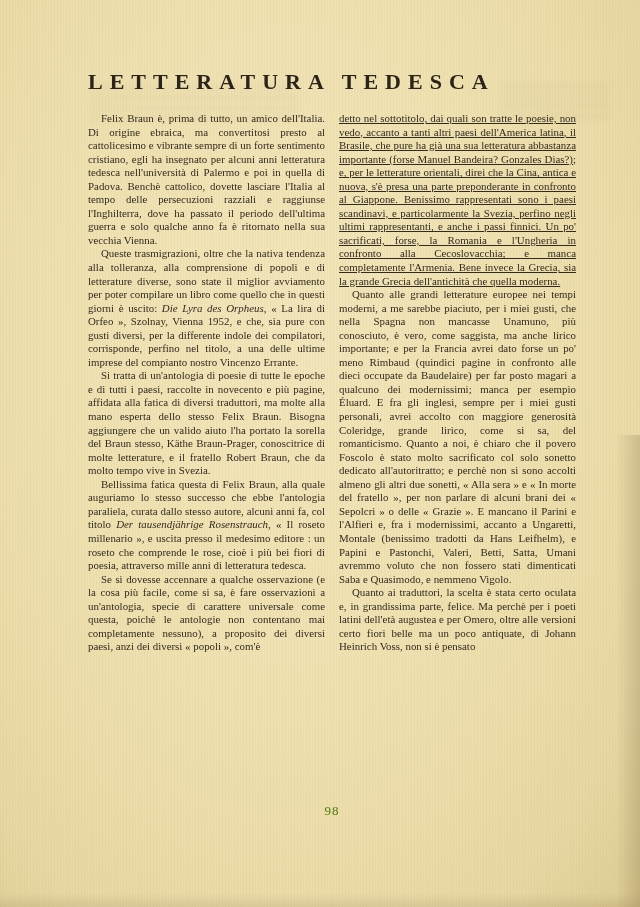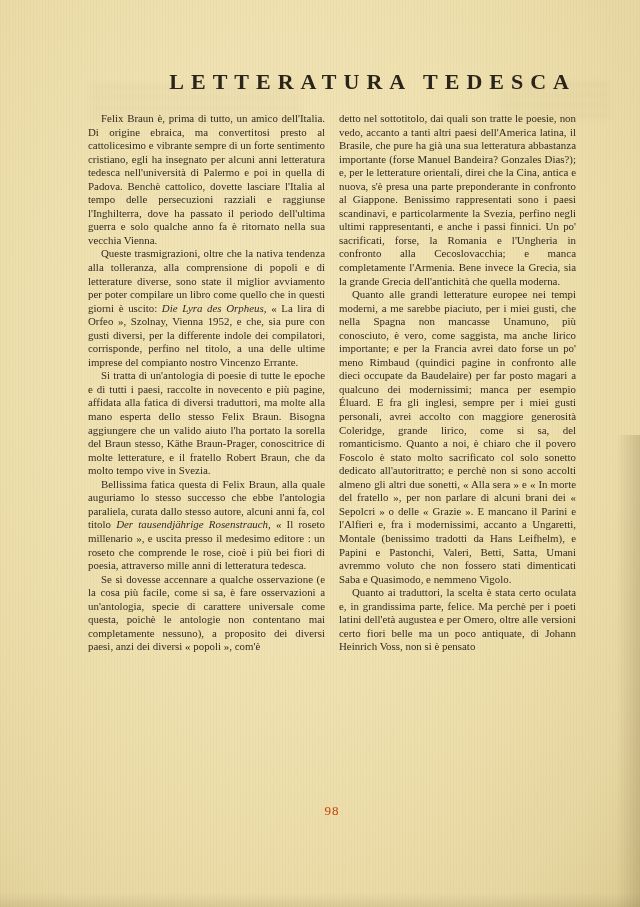--- a/index.html
+++ b/index.html
@@ -26,49 +26,49 @@
   .bleed {
     position: absolute; height: 34px; filter: blur(3px); opacity: 0.10;
     background: repeating-linear-gradient(180deg, #7c6b45 0 3px, rgba(0,0,0,0) 3px 10px);
     pointer-events: none;
   }
   .bleed-left  { left: 90px;  top: 86px; width: 210px; }
   .bleed-right { left: 500px; top: 84px; width: 110px; }
   .page-title {
     position: absolute;
     left: 88px; top: 54px; width: 488px;
-    text-align: right;
+    text-align: left;
     font-size: 22px;
     letter-spacing: 7px;
     color: #2b241b;
     white-space: nowrap;
   }
   .columns {
     position: absolute;
     left: 88px; top: 112px; width: 488px;
     display: flex;
     gap: 14px;
     align-items: flex-end;
   }
   .col {
     width: 237px;
     font-size: 10.9px;
     line-height: 13.55px;
     color: #322b21;
     text-align: justify;
   }
   .col p { margin: 0; text-indent: 13px; }
-  .col p.no-indent { text-indent: 0; }
+  .col p.no-indent { text-indent: 0; text-decoration: underline; }
   .col i { font-style: italic; }
   .page-number {
     position: absolute;
     left: 88px; top: 803px; width: 488px;
     text-align: center;
     font-size: 13px;
-    color: #c2410c;
+    color: #4d7c0f;
     letter-spacing: 1px;
   }
 </style>
 </head>
 <body>
 
 <div class="bleed bleed-left"></div>
 <div class="bleed bleed-right"></div>
 
 <h1 class="page-title">LETTERATURA TEDESCA</h1>

